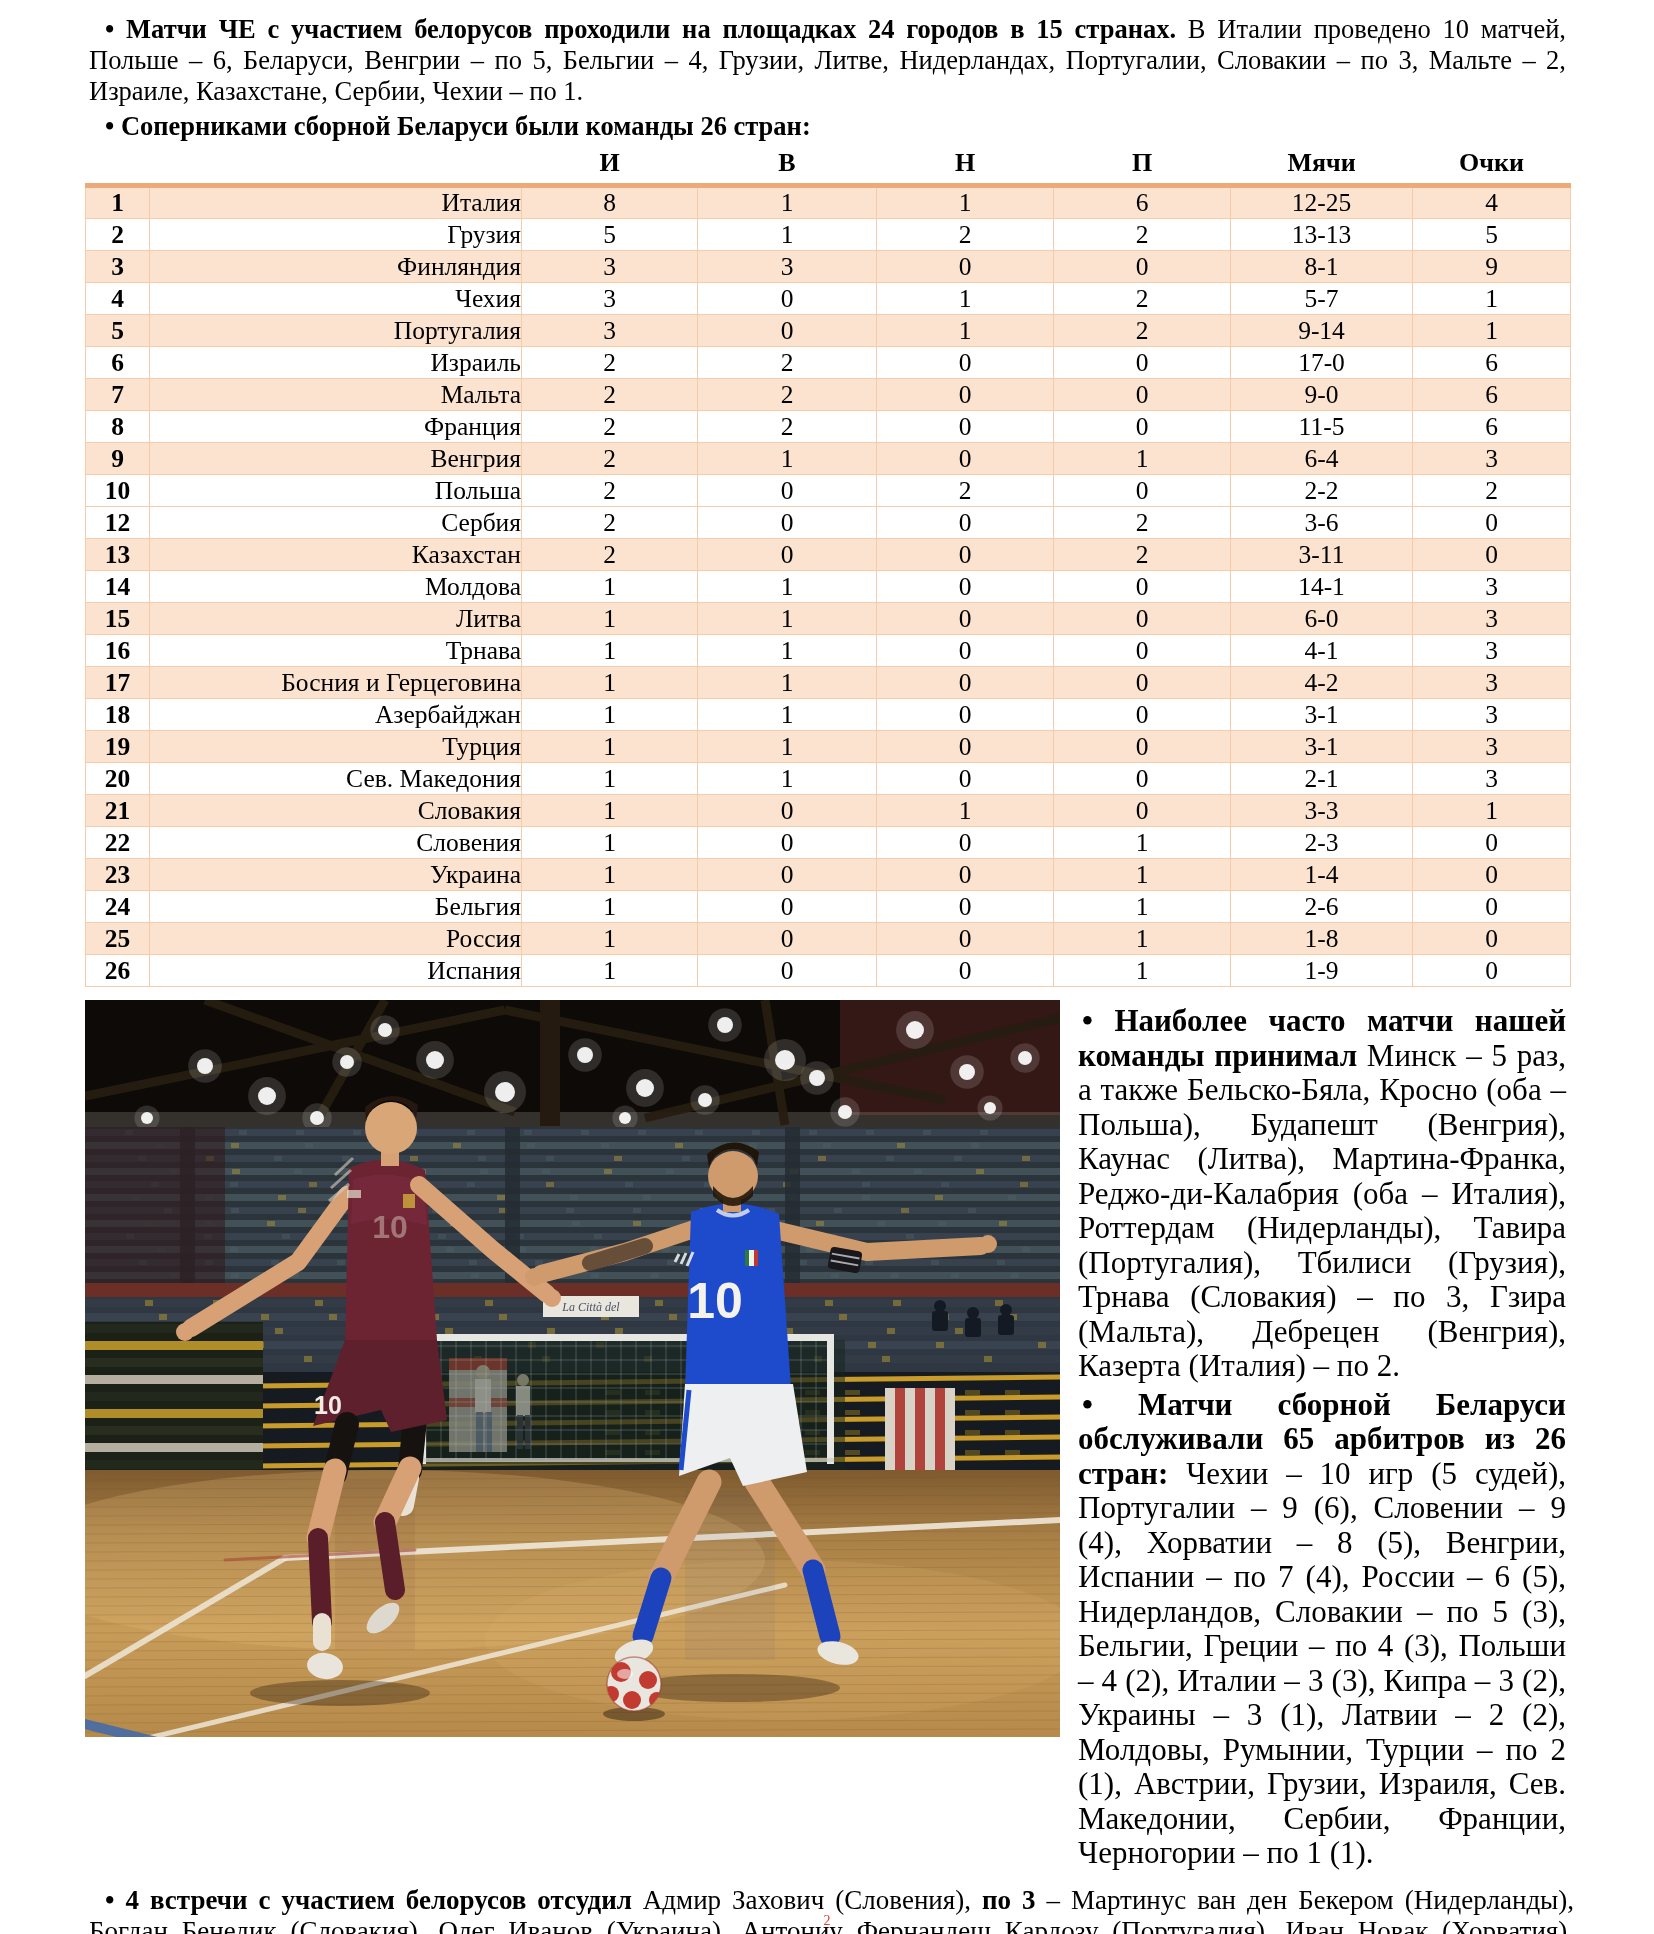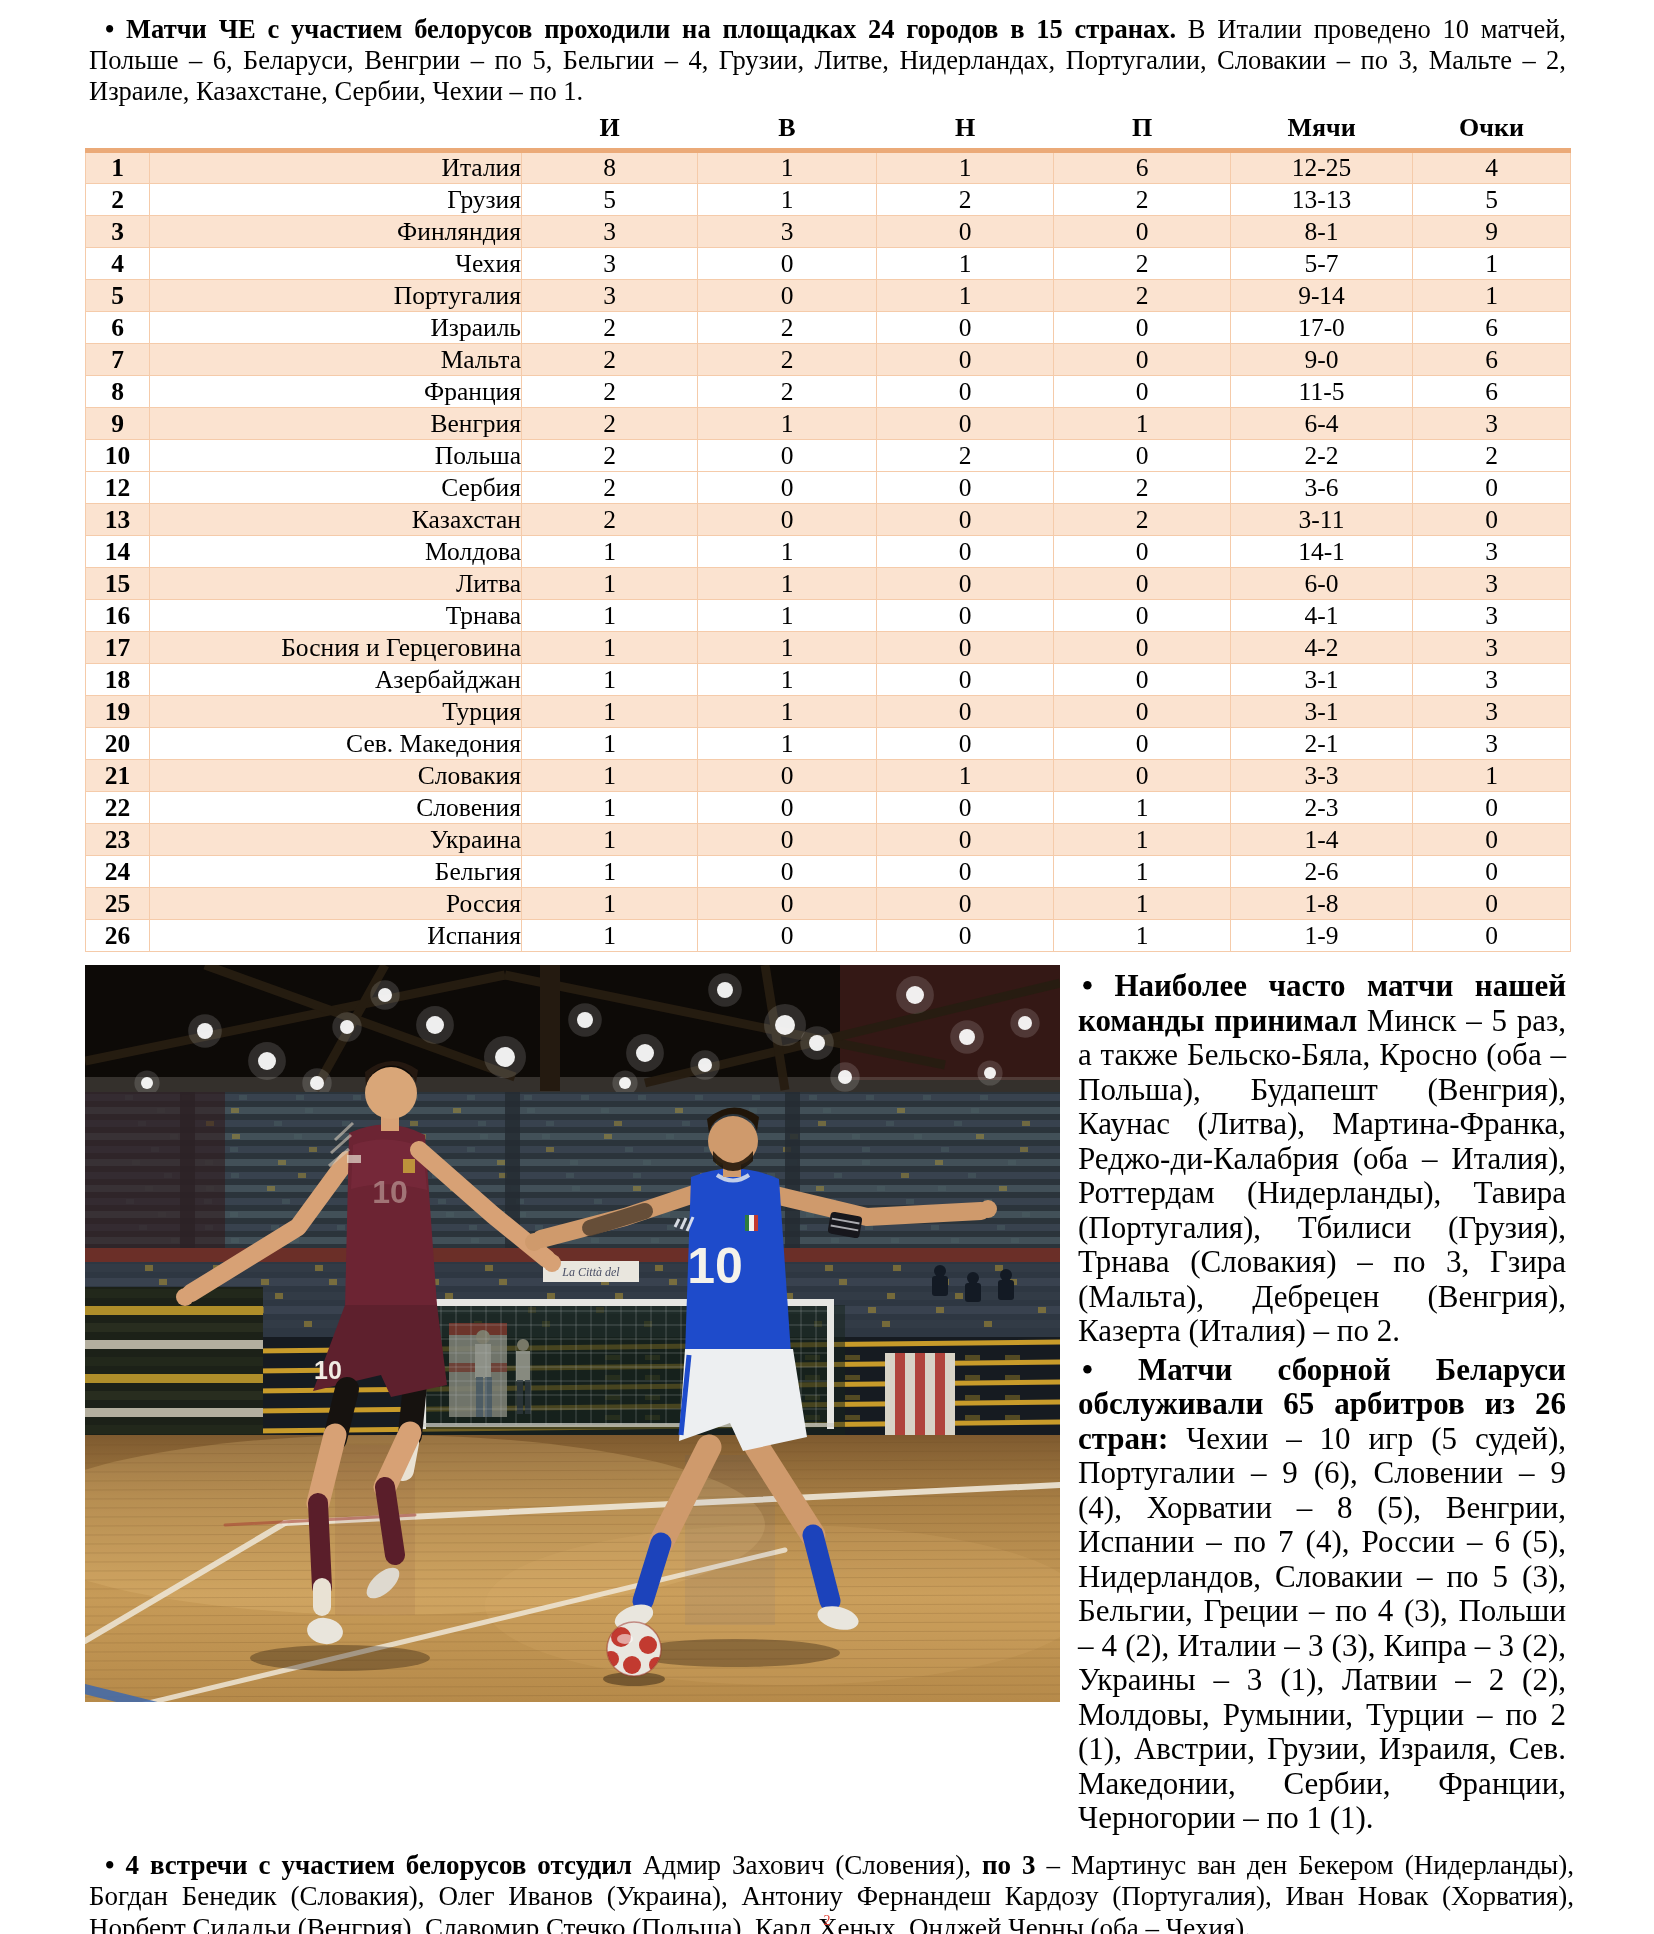--- a/index.html
+++ b/index.html
@@ -47,20 +47,21 @@
   svg text.svgnum { font-family: "Liberation Sans", "DejaVu Sans", sans-serif; font-weight: bold; }
   svg text.banner-label { font-family: "Liberation Serif", serif; font-style: italic; }
 </style>
 </head>
 <body>
 
 <div class="page">
 
   <p class="para indent"><span class="b">• Матчи ЧЕ с участием белорусов проходили на площадках 24 городов в 15 странах.</span><span> В Италии проведено 10 матчей, Польше – 6, Беларуси, Венгрии – по 5, Бельгии – 4, Грузии, Литве, Нидерландах, Португалии, Словакии – по 3, Мальте – 2, Израиле, Казахстане, Сербии, Чехии – по 1.</span></p>
 
+  <p class="para indent b">• Соперниками сборной Беларуси были команды 26 стран:</p>
 
   <table class="opp">
     <colgroup>
       <col class="c-rank">
         <col class="c-country">
         <col class="c-i">
         <col class="c-v">
       <col class="c-n">
         <col class="c-p">
         <col class="c-g">

